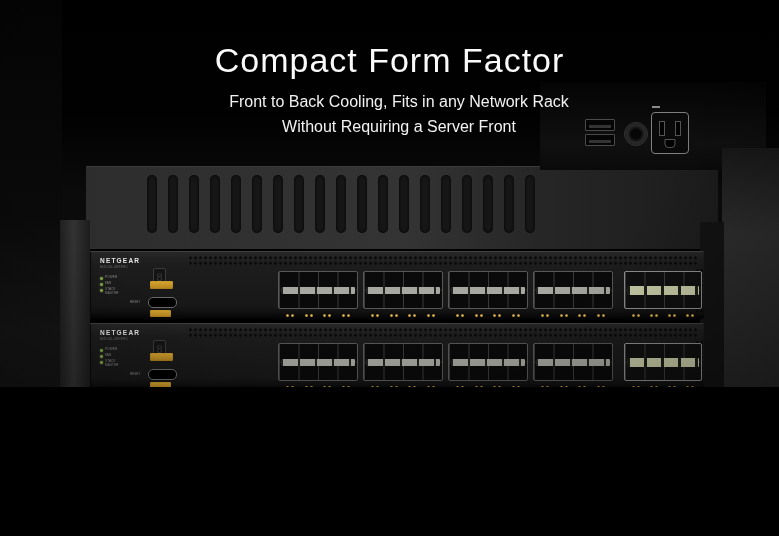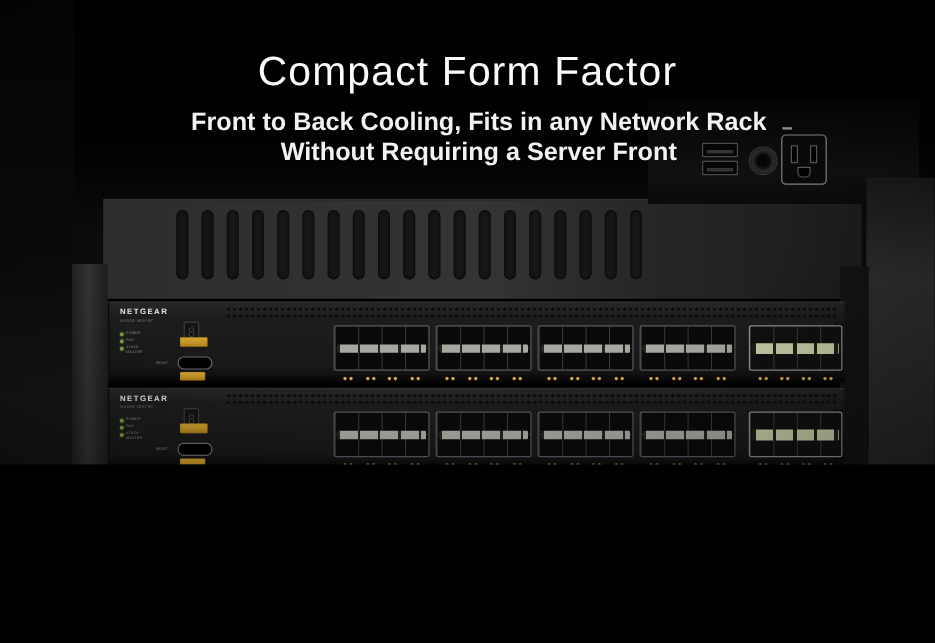--- a/index.html
+++ b/index.html
@@ -4,21 +4,21 @@
 <style>
   html,body{margin:0;padding:0;background:#000;}
   #stage{
     position:relative; width:779px; height:387px; overflow:hidden;
     background:linear-gradient(180deg,#000 0%,#010101 30%,#0b0b0b 50%,#0e0e0e 100%);
     font-family:"Liberation Sans",sans-serif;
   }
   
   .header{position:absolute;top:41px;left:0;width:100%;text-align:center;z-index:10;}
   .title{font-size:34px;font-weight:300;letter-spacing:1px;color:#fafafa;}
-  .subtitle{margin-top:9px;font-size:21px;line-height:25px;font-weight:700;color:#f2f2f2;margin-left:19px;}
+  .subtitle{margin-top:9px;font-size:16px;line-height:25px;font-weight:400;color:#f2f2f2;margin-left:19px;}
   
   .left-panel{position:absolute;left:0;top:0;width:62px;height:536px;z-index:2;
     background:linear-gradient(180deg,#040404 0%,#0a0a0a 40%,#151515 62%,#121212 100%);}
   .left-rail{position:absolute;left:60px;top:220px;width:30px;height:316px;z-index:4;
     background:linear-gradient(90deg,#1f1f1f 0%,#333 45%,#1c1c1c 100%);}
   .right-panel{position:absolute;left:722px;top:148px;width:57px;height:388px;z-index:3;
     background:linear-gradient(180deg,#181818 0%,#2e2e2e 22%,#292929 60%,#202020 100%);}
   .right-rail{position:absolute;left:700px;top:222px;width:24px;height:314px;z-index:3;background:#131313;}
   .cavity{position:absolute;left:84px;top:242px;width:628px;height:230px;background:#000;z-index:1;}
   

